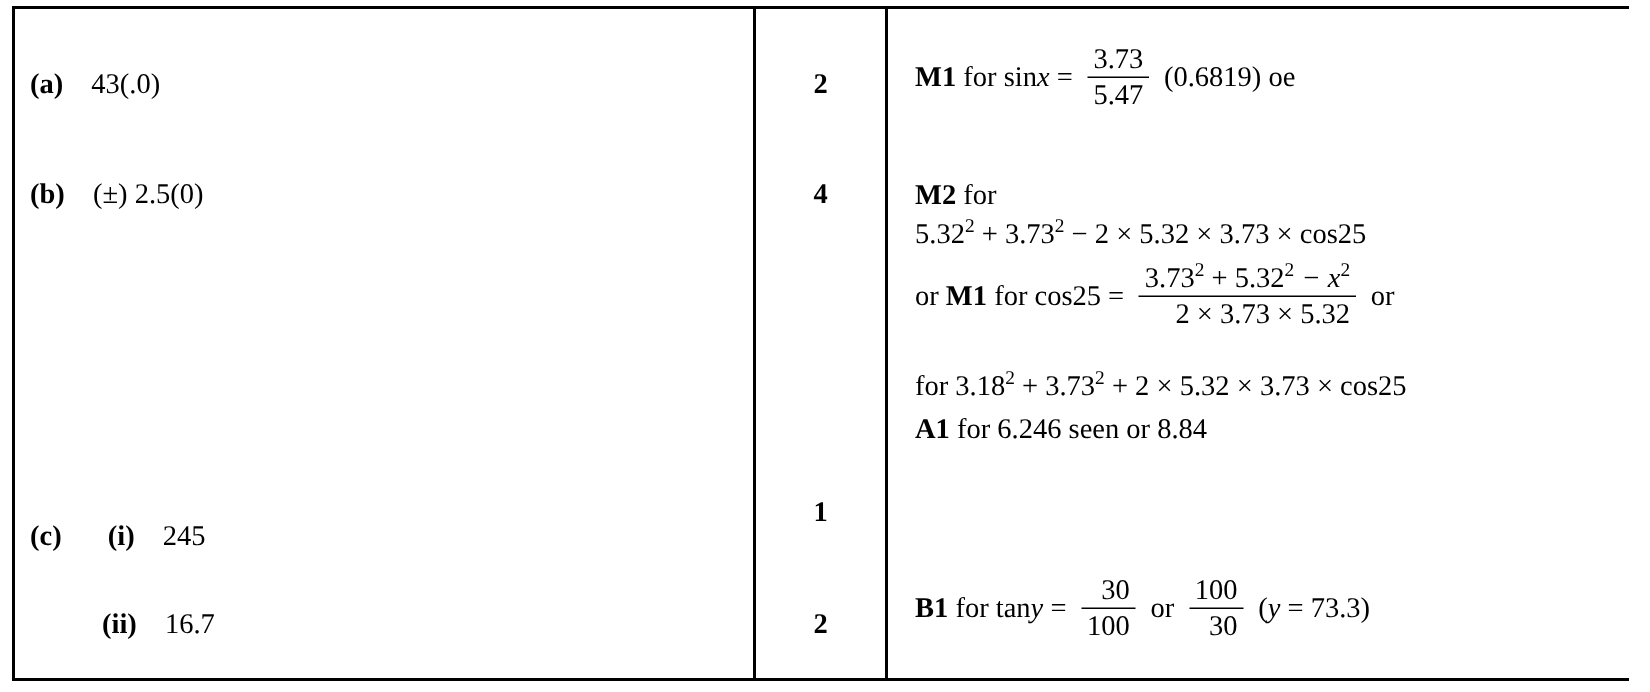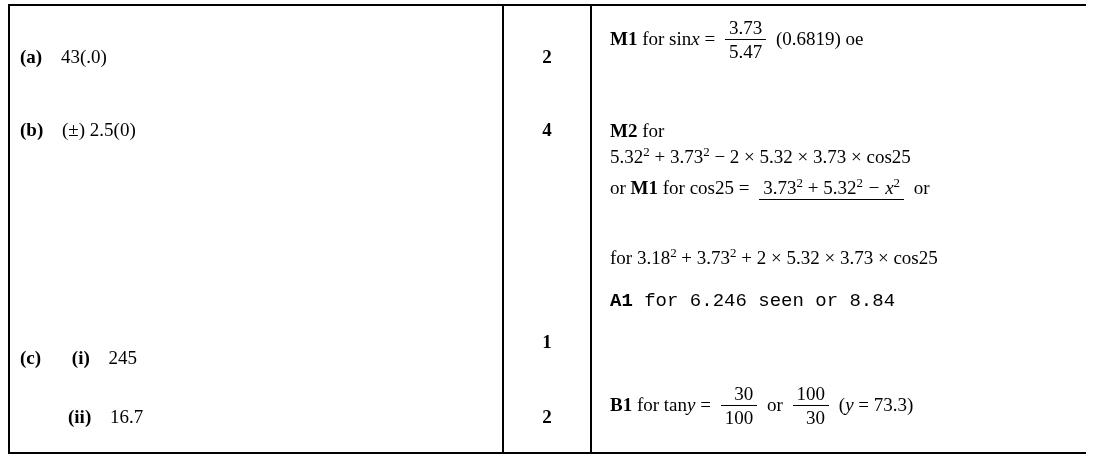--- a/index.html
+++ b/index.html
@@ -136,21 +136,21 @@
 
     <div class="col-marks">
       <div class="mark" style="top:40px;">2</div>
       <div class="mark" style="top:113px;">4</div>
       <div class="mark" style="top:325px;">1</div>
       <div class="mark" style="top:400px;">2</div>
     </div>
 
     <div class="col-notes">
 
-      <div class="note" style="left:18px; top:12px;">
+      <div class="note" style="left:18px; top:24px;">
         <span class="b">M1</span>
         <span>for</span>
         <span>sin</span><span class="it">x</span>
         <span>=</span>
         <span class="frac">
           <span class="num">3.73</span>
           <span class="den">5.47</span>
         </span>
         <span>(0.6819)  oe</span>
       </div>
@@ -163,29 +163,30 @@
       <div class="note" style="left:18px; top:139px;">
         <span>5.32</span><sup class="exp">2</sup><span> + 3.73</span><sup class="exp">2</sup><span> − 2 × 5.32 × 3.73 × cos25</span>
       </div>
 
       <div class="note" style="left:18px; top:170px;">
         <span>or</span>
         <span class="b">M1</span>
         <span>for cos25 =</span>
         <span class="frac">
           <span class="num"><span>3.73</span><sup class="exp">2</sup><span> + 5.32</span><sup class="exp">2</sup><span class="it"> − x</span><sup class="exp">2</sup></span>
+          <span class="den">2 × 3.73 × 5.32</span>
         </span>
         <span>or</span>
       </div>
 
       <div class="note" style="left:18px; top:240px;">
         <span>for 3.18</span><sup class="exp">2</sup><span> + 3.73</span><sup class="exp">2</sup><span> + 2 × 5.32 × 3.73 × cos25</span>
       </div>
 
-      <div class="note" style="left:18px; top:283px;font-family:Liberation Mono, monospace;">
+      <div class="note" style="left:18px; top:269px;">
         <span class="b">A1</span>
         <span>for  6.246 seen or 8.84</span>
       </div>
 
       <div class="note" style="left:18px; top:378px;">
         <span class="b">B1</span>
         <span>for tan</span><span class="it">y</span>
         <span>=</span>
         <span class="frac">
           <span class="num">30</span>

